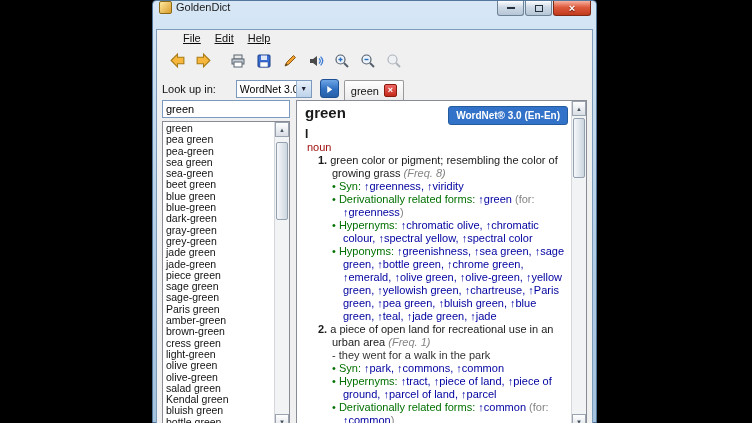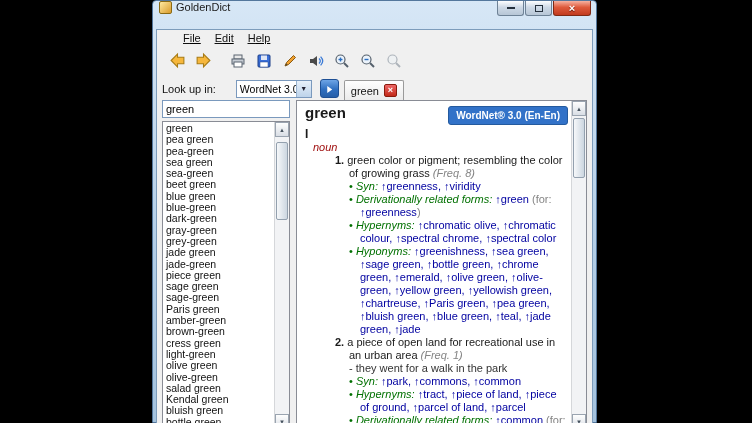--- a/index.html
+++ b/index.html
@@ -62,29 +62,29 @@
   .sb-track{flex:1;position:relative;}
   .sb-thumb{position:absolute;left:1px;right:1px;border:1px solid #93a0ae;border-radius:2px;
             background:linear-gradient(90deg,#f6f8fa,#ccd6e0);}
   .article-frame{flex:1;border:1px solid #898c95;background:#fff;display:flex;overflow:hidden;}
   .article{flex:1;overflow:hidden;padding:5px 3px 0 8px;font-size:11px;line-height:13px;color:#1a1a1a;}
   .article-head{display:flex;justify-content:space-between;align-items:flex-start;margin-bottom:3px;}
   .headword{font-weight:bold;font-size:15px;}
   .dict-badge{background:#3272c8;color:#fff;font-size:10px;font-weight:bold;padding:2px 7px;
               border-radius:3px;border:1px solid #245a9e;white-space:nowrap;}
   .group{font-weight:bold;font-size:12px;}
-  .pos{color:#a01010;font-style:italic;margin-left:8px;}
-  .sense{margin-left:30px;}
+  .pos{color:#a01010;margin-left:2px;}
+  .sense{margin-left:13px;}
   .def{padding-left:14px;text-indent:-14px;}
   .num{font-weight:bold;}
   .freq{color:#848484;font-style:italic;}
   .example{color:#333;padding-left:14px;}
   .rel{padding-left:25px;text-indent:-11px;}
   .bullet{color:#007000;}
-  .label{color:#007000;font-style:italic;}
+  .label{color:#007000;}
   .links,.link{color:#0000a0;text-align:right;}
   .link{cursor:pointer;}
   .gray{color:#848484;}
   .statusbar-area{flex:1;}
 </style>
 </head>
 <body>
 
 <div>
   <div class="window">
@@ -244,21 +244,21 @@
               <span class="headword">green</span>
               <span class="dict-badge">WordNet® 3.0 (En-En)</span>
             </div>
             <div class="group">I</div>
             <div class="pos">noun</div>
             <div>
                 <div class="sense">
                   <div class="def"><b class="num">1.</b> green color or pigment; resembling the color of growing grass <span class="freq">(Freq. 8)</span></div>
                   <div class="rel"><span class="bullet">•</span> <span class="label">Syn:</span> <span class="links"><span class="link">↑greenness</span>, <span class="link">↑viridity</span></span></div>
                   <div class="rel"><span class="bullet">•</span> <span class="label">Derivationally related forms:</span> <span class="links"><span class="link">↑green</span></span> <span class="gray">(for:</span> <span class="links"><span class="link">↑greenness</span></span><span class="gray">)</span></div>
-                  <div class="rel"><span class="bullet">•</span> <span class="label">Hypernyms:</span> <span class="links"><span class="link">↑chromatic olive</span>, <span class="link">↑chromatic colour</span>, <span class="link">↑spectral chrome</span>, <span class="link">↑spectral color</span></span></div>
+                  <div class="rel"><span class="bullet">•</span> <span class="label">Hypernyms:</span> <span class="links"><span class="link">↑chromatic olive</span>, <span class="link">↑chromatic colour</span>, <span class="link">↑spectral yellow</span>, <span class="link">↑spectral color</span></span></div>
                   <div class="rel"><span class="bullet">•</span> <span class="label">Hyponyms:</span> <span class="links"><span class="link">↑greenishness</span>, <span class="link">↑sea green</span>, <span class="link">↑sage green</span>, <span class="link">↑bottle green</span>, <span class="link">↑chrome green</span>, <span class="link">↑emerald</span>, <span class="link">↑olive green</span>, <span class="link">↑olive-green</span>, <span class="link">↑yellow green</span>, <span class="link">↑yellowish green</span>, <span class="link">↑chartreuse</span>, <span class="link">↑Paris green</span>, <span class="link">↑pea green</span>, <span class="link">↑bluish green</span>, <span class="link">↑blue green</span>, <span class="link">↑teal</span>, <span class="link">↑jade green</span>, <span class="link">↑jade</span></span></div>
                 </div>
                 <div class="sense">
                   <div class="def"><b class="num">2.</b> a piece of open land for recreational use in an urban area <span class="freq">(Freq. 1)</span></div>
                   <div class="example">- they went for a walk in the park</div>
                   <div class="rel"><span class="bullet">•</span> <span class="label">Syn:</span> <span class="links"><span class="link">↑park</span>, <span class="link">↑commons</span>, <span class="link">↑common</span></span></div>
                   <div class="rel"><span class="bullet">•</span> <span class="label">Hypernyms:</span> <span class="links"><span class="link">↑tract</span>, <span class="link">↑piece of land</span>, <span class="link">↑piece of ground</span>, <span class="link">↑parcel of land</span>, <span class="link">↑parcel</span></span></div>
                   <div class="rel"><span class="bullet">•</span> <span class="label">Derivationally related forms:</span> <span class="links"><span class="link">↑common</span></span> <span class="gray">(for:</span> <span class="links"><span class="link">↑common</span></span><span class="gray">)</span></div>
                   <div class="rel"><span class="bullet">•</span> <span class="label">Hyponyms:</span> <span class="links"><span class="link">↑amusement park</span>, <span class="link">↑funfair</span>, , </span></div>
                 </div>

